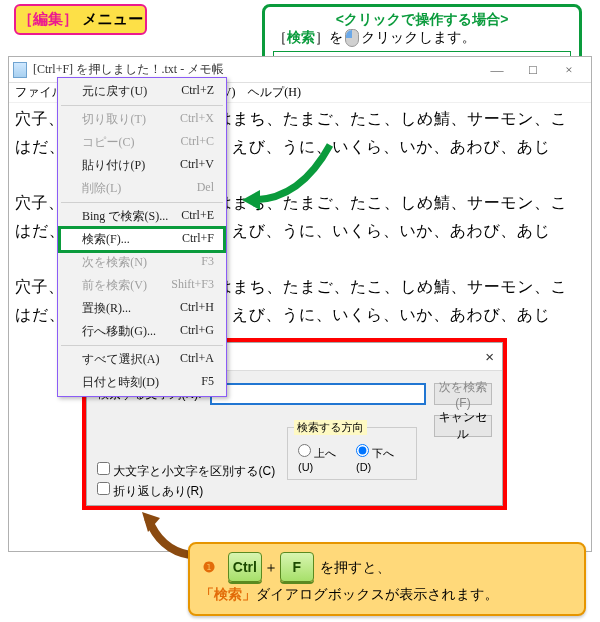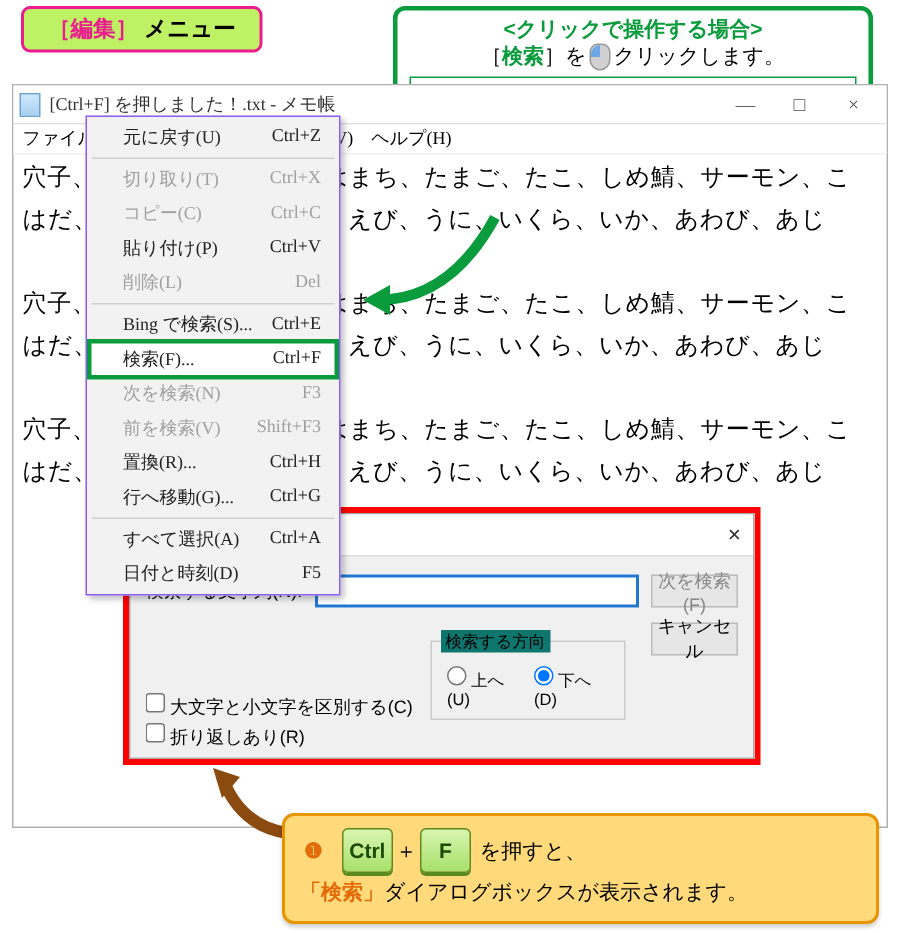--- a/index.html
+++ b/index.html
@@ -1,25 +1,25 @@
 <!DOCTYPE html>
 <html><head>
 <meta charset="utf-8">
 <style>
   * { box-sizing: border-box; margin: 0; padding: 0; }
   body { font-family: "Meiryo", "MS PGothic", sans-serif; font-size: 12px; background: #fff; width: 600px; height: 622px; position: relative; overflow: hidden; }
   
   
-  .callout-edit { position: absolute; top: 4px; left: 14px; border: 2px solid #ec1b8f; border-radius: 6px; padding: 4px 16px; background: #bef264; font-size: 15px; font-weight: bold; }
+  .callout-edit { position: absolute; top: 4px; left: 14px; border: 2px solid #ec1b8f; border-radius: 6px; padding: 4px 2px; background: #fde047; font-size: 15px; font-weight: bold; }
   .callout-edit .brk { color: #ec1b8f; }
   
   
   .callout-click { position: absolute; top: 4px; right: 18px; width: 320px; border: 3px solid #0a9b3c; border-radius: 8px; background: #fff; padding: 4px 8px 6px; }
   .callout-click .row1 { text-align: center; font-size: 14px; color: #0a9b3c; font-weight: bold; }
-  .callout-click .row2 { text-align: center; font-size: 14px; margin-bottom: 4px; }
+  .callout-click .row2 { font-size: 14px; margin-bottom: 4px; }
   .callout-click .row2 .kw { color: #0a9b3c; font-weight: bold; }
   .callout-click .mouse { display: inline-block; width: 14px; height: 18px; background: #d0d0d0; border: 1px solid #999; border-radius: 7px 7px 9px 9px; vertical-align: middle; margin: 0 2px; position: relative; }
   .callout-click .mouse::before { content: ""; position: absolute; left: 0; top: 0; width: 6px; height: 8px; background: #6aa8e8; border-radius: 6px 0 0 0; }
   .callout-click .fakeitem { border: 1px solid #0a9b3c; padding: 3px 6px; display: flex; justify-content: space-between; font-size: 13px; }
   
   
   .win { position: absolute; top: 56px; left: 8px; width: 584px; height: 496px; border: 1px solid #b0b0b0; background: #fff; font-family: Liberation Serif, serif; }
   .titlebar { height: 26px; display: flex; align-items: center; padding: 0 4px; background: #fff; border-bottom: 1px solid #e0e0e0; }
   .titlebar .icon { width: 14px; height: 16px; background: linear-gradient(#cfe8ff,#a8d0f0); border: 1px solid #6fa3d0; margin-right: 6px; }
   .titlebar .title { flex: 1; font-size: 12px; color: #333; }
@@ -48,21 +48,21 @@
   .dlg-title { height: 28px; display: flex; align-items: center; justify-content: space-between; padding: 0 8px; background: #fff; border-bottom: 1px solid #ddd; font-size: 12px; }
   .dlg-close { width: 28px; text-align: right; font-size: 15px; color: #333; }
   .dlg-body { padding: 12px 10px; position: relative; font-size: 12px; }
   .dlg-row1 { display: flex; align-items: center; gap: 8px; }
   .dlg-row1 label { white-space: nowrap; }
   .dlg-input { flex: 1; height: 22px; border: 2px solid #2176d2; background: #fff; padding: 0 4px; }
   .dlg-btn { width: 58px; height: 22px; background: #e6e6e6; border: 1px solid #bbb; color: #888; text-align: center; font-size: 12px; display: flex; align-items: center; justify-content: center; }
   .dlg-btn.enabled { color: #000; }
   .dlg-cancel { position: absolute; right: 10px; top: 44px; }
   .dlg-group { position: absolute; left: 200px; top: 56px; border: 1px solid #ccc; padding: 16px 10px 6px; width: 130px; }
-  .dlg-group .gtitle { position: absolute; top: -8px; left: 6px; background: #0f766e; padding: 0 3px; font-size: 11px; text-align: center; }
+  .dlg-group .gtitle { position: absolute; top: -8px; left: 6px; background: #fef9c3; padding: 0 3px; font-size: 11px; text-align: center; }
   .dlg-group .radios { display: flex; gap: 8px; font-size: 11px; }
   .dlg-checks { position: absolute; left: 10px; top: 90px; font-size: 12px; line-height: 20px; }
   .dlg-checks label { display: block; }
   
   
   .tip { position: absolute; bottom: 6px; left: 188px; width: 398px; border: 2px solid #e69500; border-radius: 8px; background: #ffd97a; padding: 8px 10px; font-size: 14px; line-height: 24px; z-index: 30; box-shadow: 0 2px 3px rgba(0,0,0,0.2); }
   .tip .num { display: inline-flex; width: 18px; height: 18px; color: #e36c09; font-weight: bold; align-items: center; justify-content: center; margin-right: 4px; }
   .keycap { display: inline-block; min-width: 34px; padding: 2px 0; background: linear-gradient(#d8f5b0,#a7e06a); border: 1px solid #5a8a20; border-radius: 4px; font-weight: bold; text-align: center; color: #1b4a00; box-shadow: 0 2px 0 #5a8a20; margin: 0 2px; }
   .tip .hl { color: #e36c09; font-weight: bold; }
   

